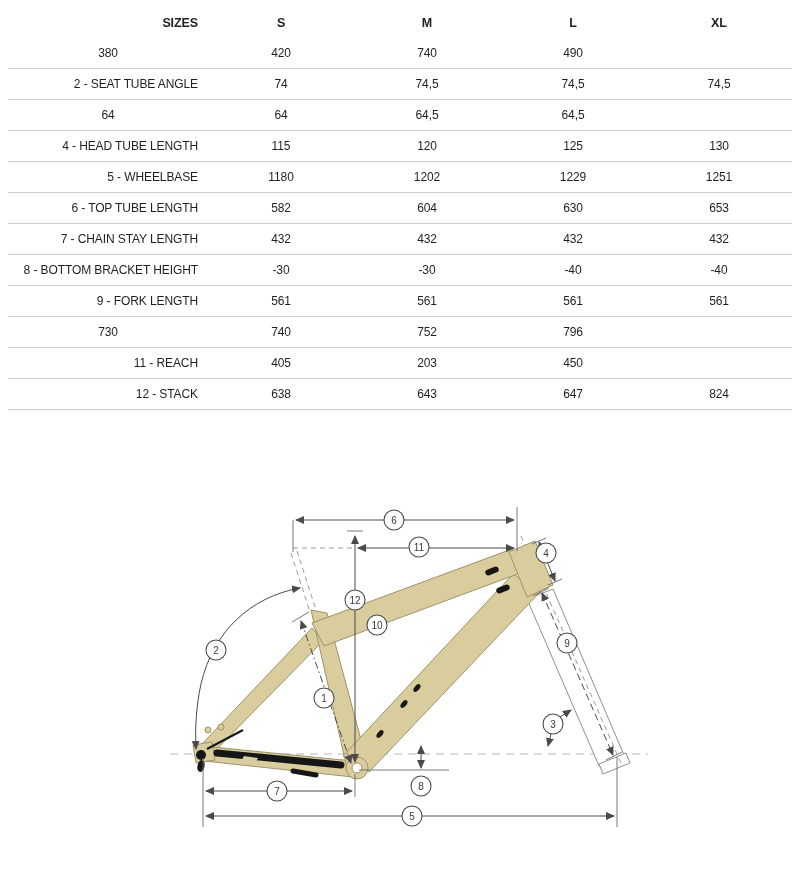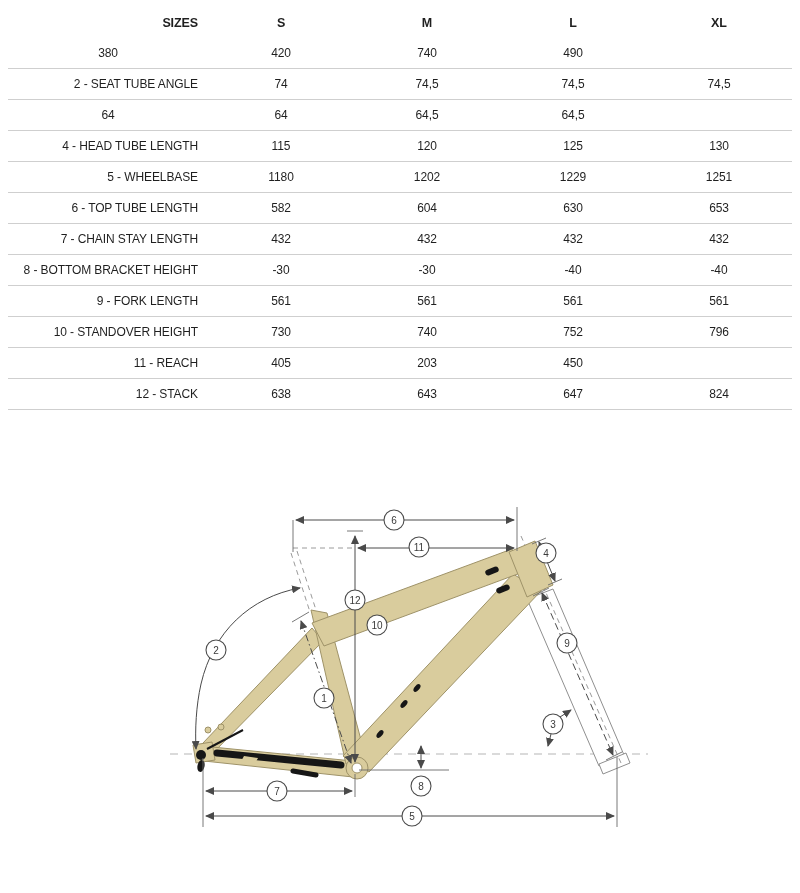--- a/index.html
+++ b/index.html
@@ -80,21 +80,20 @@
     <div class="t-val">-40</div>
   </div>
   <div class="t-row">
     <div class="t-label">9 - FORK LENGTH</div>
     <div class="t-val">561</div>
     <div class="t-val">561</div>
     <div class="t-val">561</div>
     <div class="t-val">561</div>
   </div>
   <div class="t-row">
-    <div class="t-label">10 - STANDOVER HEIGHT</div>
     <div class="t-val">730</div>
     <div class="t-val">740</div>
     <div class="t-val">752</div>
     <div class="t-val">796</div>
   </div>
   <div class="t-row">
     <div class="t-label">11 - REACH</div>
     <div class="t-val">405</div>
     <div class="t-val">203</div>
     <div class="t-val">450</div>

